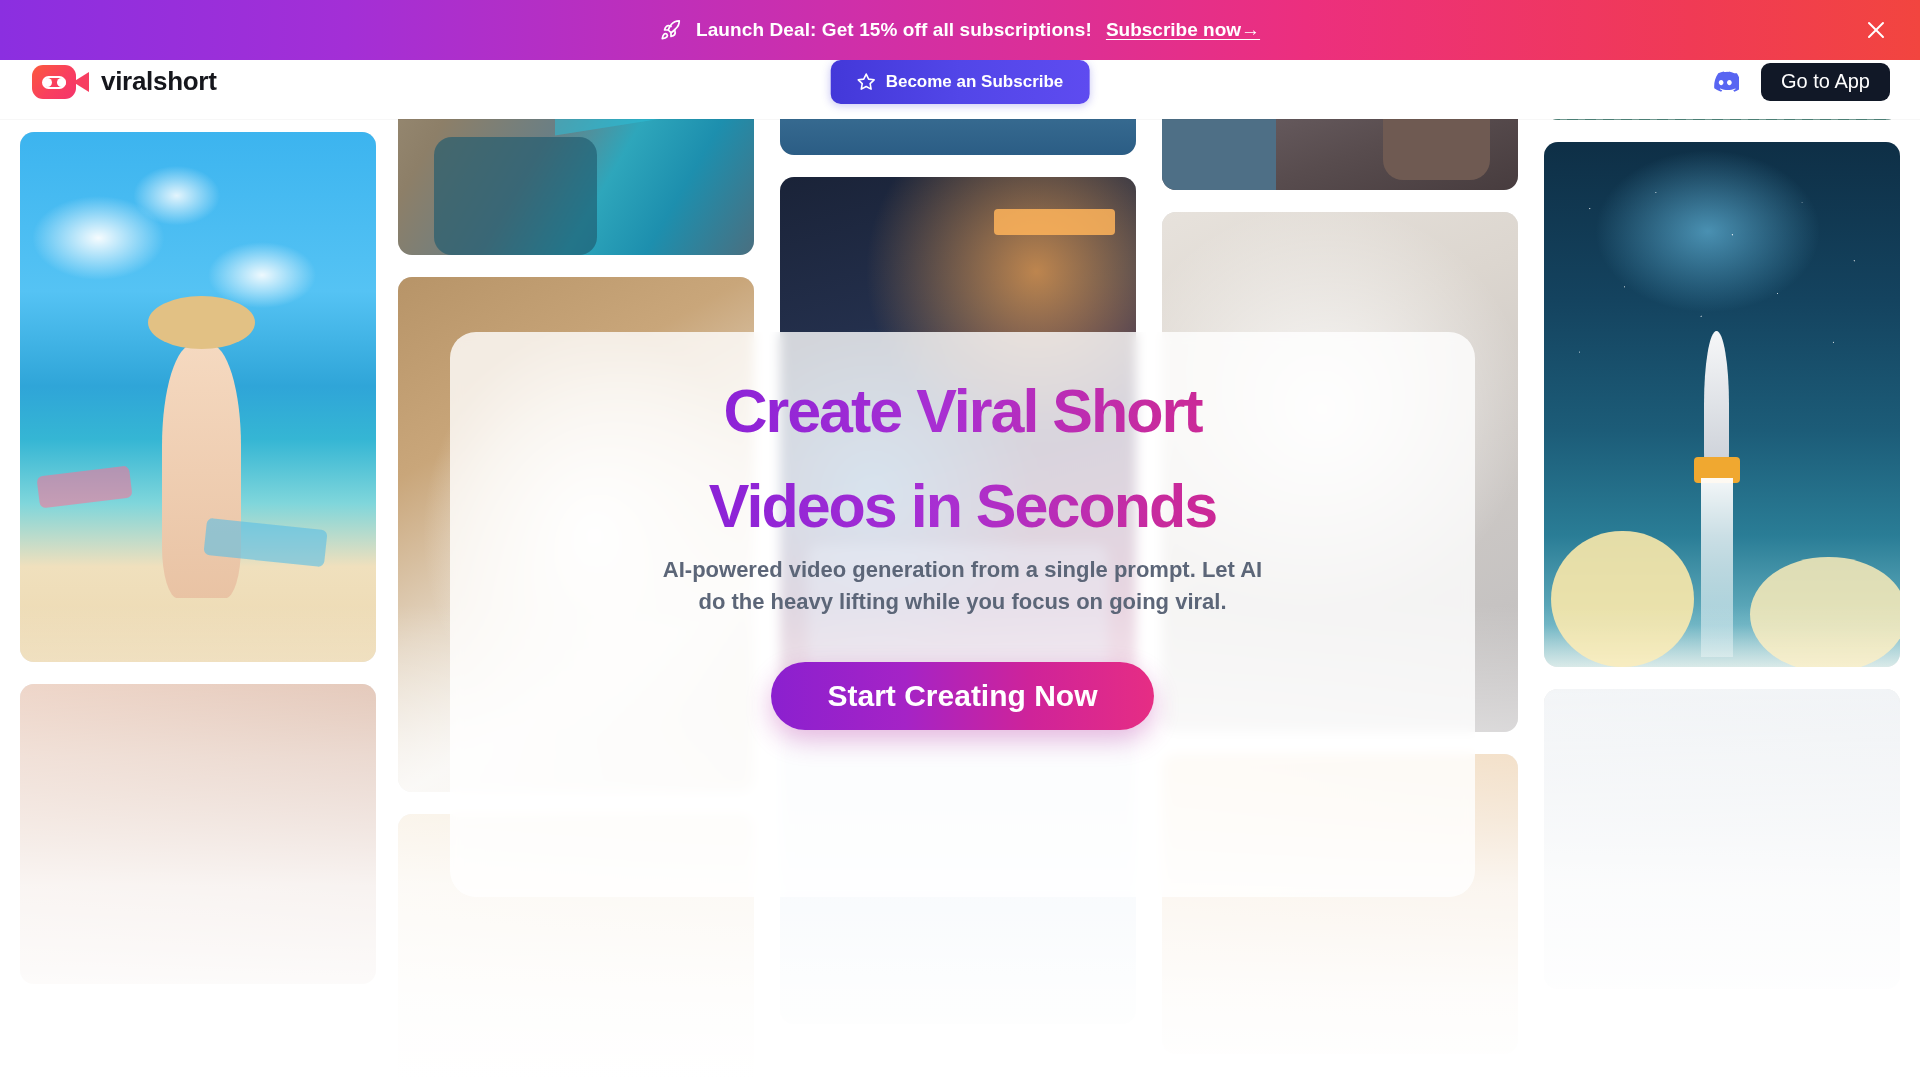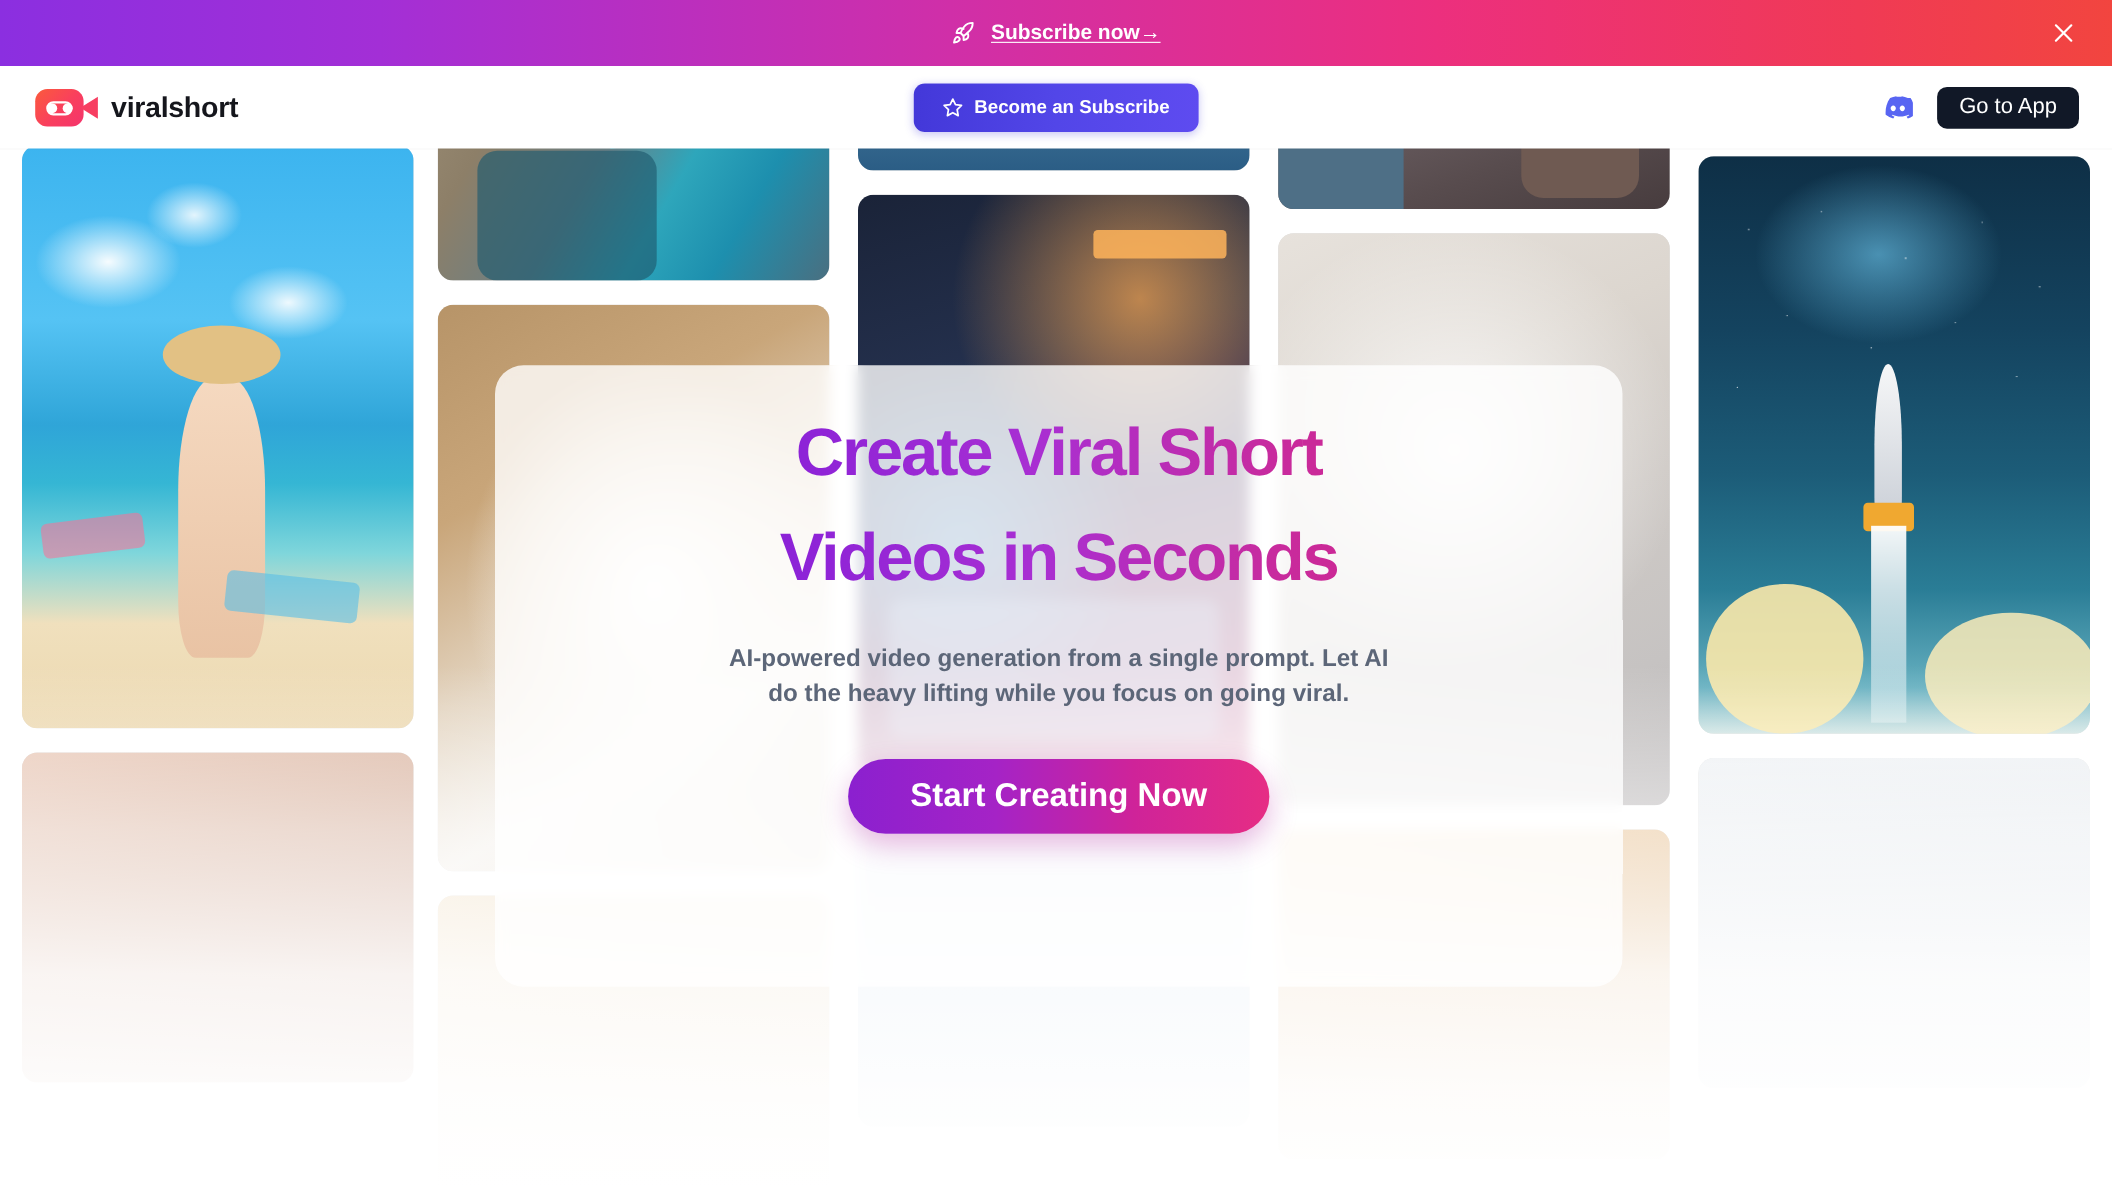--- a/index.html
+++ b/index.html
@@ -29,21 +29,21 @@
   }
   .banner-close{
     position:absolute; right:30px; top:50%; transform:translateY(-50%);
     width:28px; height:28px; cursor:pointer;
     display:flex; align-items:center; justify-content:center;
   }
   .banner-close svg{ display:block; }
 
   
   .header{
-    position:absolute; top:60px; left:0; width:1920px; height:75px;
+    position:absolute; top:44px; left:0; width:1920px; height:75px;
     background:#ffffff;
     display:flex; align-items:center;
     z-index:35;
     box-shadow:0 1px 0 rgba(0,0,0,0.03);
   }
   .logo-wrap{
     position:absolute; left:32px; top:50%; transform:translateY(-50%);
     display:flex; align-items:center; gap:11px; cursor:pointer;
   }
   .logo-mark{ position:relative; width:58px; height:34px; }
@@ -127,21 +127,21 @@
   }
   .hero-title{
     width:980px; text-align:center;
     font-size:61px; line-height:95px; font-weight:700; letter-spacing:-2px;
     background:linear-gradient(90deg,#7d19c9 0%,#8d23d7 26%,#a92fd2 48%,#c82b9e 70%,#d81f76 100%);
     -webkit-background-clip:text; background-clip:text;
     -webkit-text-fill-color:transparent; color:transparent;
     font-family:"Liberation Sans", sans-serif;
   }
   .hero-sub{
-    margin-top:28px; width:620px; text-align:center;
+    width:620px; text-align:center;
     font-size:22px; line-height:32px; font-weight:700; color:#5c6678;
   }
   .cta-btn{
     margin-top:44px; height:68px; padding:0 56px; border:none; border-radius:34px;
     background:linear-gradient(90deg,#8b20cf 0%,#a523c6 35%,#cf2399 68%,#e62d84 100%);
     color:#ffffff; font-size:30px; font-weight:700; cursor:pointer;
     font-family:"Liberation Sans", sans-serif;
     box-shadow:0 10px 26px rgba(180,40,160,.33);
   }
 </style>
@@ -297,20 +297,21 @@
 </div>
 
 <div class="banner">
   <div class="banner-inner">
     <svg class="rocket-icon" viewBox="0 0 24 24" fill="none" stroke="#ffffff" stroke-width="1.9" stroke-linecap="round" stroke-linejoin="round">
       <path d="M4.5 16.5c-1.5 1.3-2 5-2 5s3.7-.5 5-2c.7-.8.7-2.1-.1-2.9-.8-.8-2.1-.8-2.9-.1z"></path>
       <path d="M12 15l-3-3a22 22 0 0 1 3.5-6.2C14.8 2.9 17.9 2 21 2c0 3.1-.9 6.2-3.8 8.5A22 22 0 0 1 12 15z"></path>
       <path d="M9 12H5s.5-2.8 2-4c1.7-1.3 5 0 5 0"></path>
       <path d="M12 15v4s2.8-.5 4-2c1.3-1.7 0-5 0-5"></path>
     </svg>
+    <span class="banner-text">Launch Deal: Get 15% off all subscriptions!</span>
     <span class="banner-link">Subscribe now→</span>
   </div>
   <div class="banner-close">
     <svg viewBox="0 0 24 24" width="24" height="24" fill="none" stroke="#ffffff" stroke-width="2" stroke-linecap="round">
       <line x1="5" y1="5" x2="19" y2="19"></line>
         <line x1="19" y1="5" x2="5" y2="19"></line>
     </svg>
   </div>
 </div>
 

